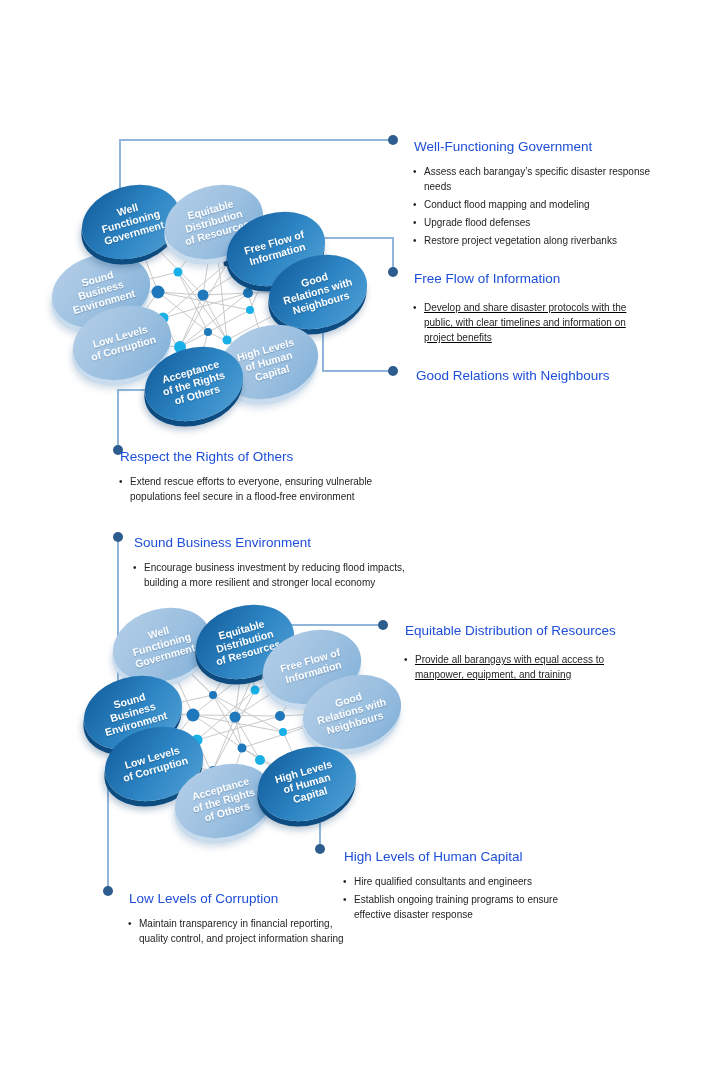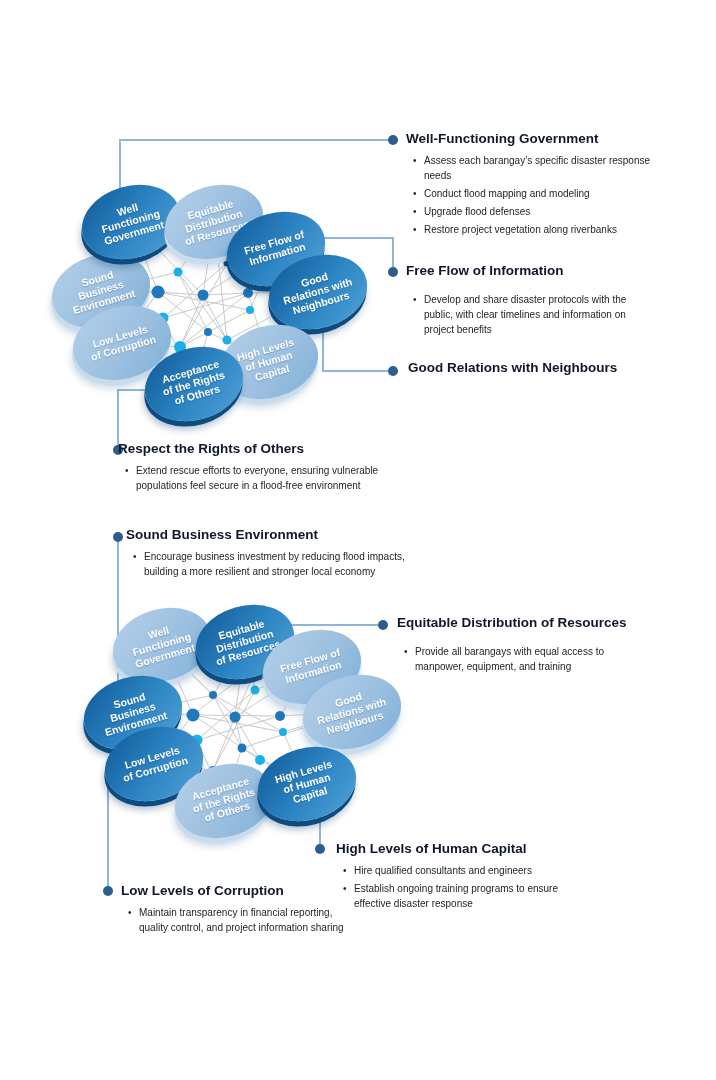--- a/index.html
+++ b/index.html
@@ -24,24 +24,24 @@
     box-shadow:-2px 5px 0 0 #0d4c80, -4px 8px 7px rgba(10,60,110,.30);
   }
   .bubble.light {
     background:linear-gradient(140deg,#b1cde7 8%,#9cc0e0 55%,#82b1d9 96%);
     box-shadow:-2px 5px 0 0 #c9dcee, -4px 8px 7px rgba(90,130,170,.28);
   }
 
   
   .callout { position:absolute; }
   .callout h3 {
-    margin:0; font-size:13.5px; line-height:1.25; font-weight:bold; color:#0f172a;
+    margin:8px; font-size:13.5px; line-height:1.25; font-weight:normal; color:#1d4ed8;
   }
   .callout ul { margin:5px 0 0 0; padding:0 0 0 18px; list-style:none; }
-  .callout.gap ul { margin-top:12px; }
+  .callout.gap ul { margin-top:12px;text-decoration:underline; }
   .callout li {
     position:relative; font-size:10px; line-height:15px; color:#242424;
     margin-bottom:3px;
   }
   .callout.spaced li { margin-bottom:15px; }
   .callout li::before {
     content:"•"; position:absolute; left:-11px; top:0; font-size:10px; color:#242424;
   }
 </style>
 </head>
@@ -270,21 +270,21 @@
     <h3>Free Flow of Information</h3>
     <ul>
       <li>Develop and share disaster protocols with the public, with clear timelines and information on project benefits</li>
     </ul>
   </div>
 
   <div class="callout gap" style="left:408px;top:360px;width:245px">
     <h3>Good Relations with Neighbours</h3>
   </div>
 
-  <div class="callout" style="left:118px;top:441px;width:310px">
+  <div class="callout" style="left:112px;top:441px;width:310px">
     <h3>Respect the Rights of Others</h3>
     <ul>
       <li>Extend rescue efforts to everyone, ensuring vulnerable populations feel secure in a flood-free environment</li>
     </ul>
   </div>
 
   <div class="callout" style="left:126px;top:527px;width:280px">
     <h3>Sound Business Environment</h3>
     <ul>
       <li>Encourage business investment by reducing flood impacts, building a more resilient and stronger local economy</li>

